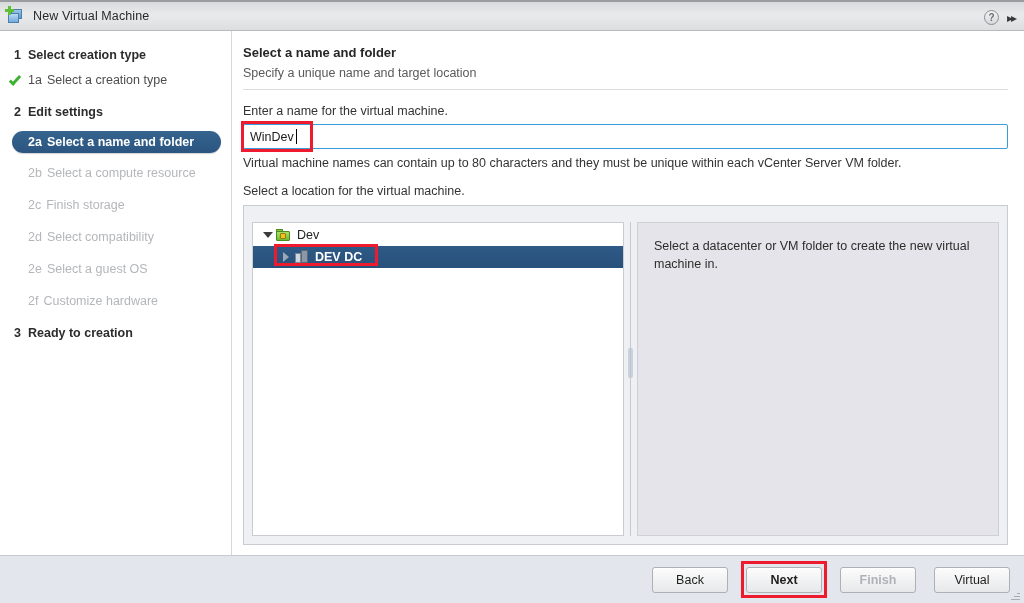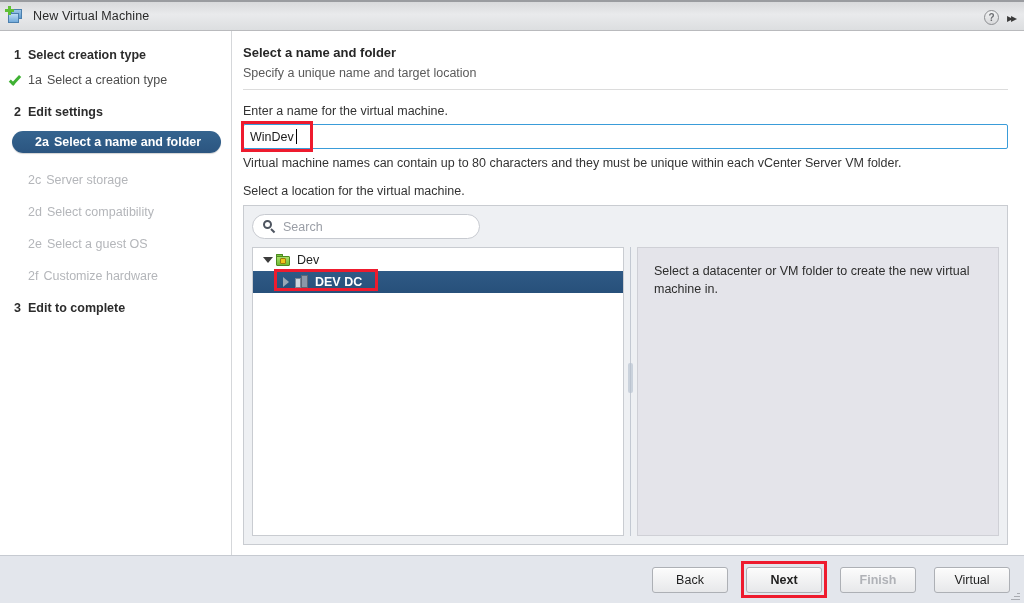--- a/index.html
+++ b/index.html
@@ -97,21 +97,21 @@
   .nav-group { font-weight: bold; color: #2c2c2c; }
   .nav-group .num { margin-right: 7px; }
   .nav-sub { color: #4d4d4d; padding-left: 28px; }
   .nav-sub.disabled { color: #b4b6ba; }
   .nav-sub .num { margin-right: 5px; }
   .nav-sub.selected {
     color: #ffffff; font-weight: bold;
     background: linear-gradient(to bottom, #35648f, #2b5580);
     border-radius: 11px;
     margin-left: 12px; margin-right: 10px;
-    padding-left: 23px;
+    padding-left: 16px;
     height: 22px;
     box-shadow: 0 1px 1px rgba(0,0,0,.18);
   }
   .check {
     position: absolute; left: 12px; top: 50%;
     transform: translateY(-55%) rotate(42deg);
     width: 6px; height: 12px;
     border-right: 3px solid #3fb133;
     border-bottom: 3px solid #3fb133;
   }
@@ -378,26 +378,30 @@
 
       <div class="nav-spacer"></div>
 
       <div class="nav-item nav-sub selected">
         <span class="num">2a</span>
         <span>Select a name and folder</span>
       </div>
 
       <div class="nav-spacer"></div>
 
+      <div class="nav-item nav-sub disabled">
+        <span class="num">2b</span>
+        <span>Select a compute resource</span>
+      </div>
 
       <div class="nav-spacer"></div>
 
       <div class="nav-item nav-sub disabled">
         <span class="num">2c</span>
-        <span>Server storage</span>
+        <span>Finish storage</span>
       </div>
 
       <div class="nav-spacer"></div>
 
       <div class="nav-item nav-sub disabled">
         <span class="num">2d</span>
         <span>Select compatibility</span>
       </div>
 
       <div class="nav-spacer"></div>
@@ -411,21 +415,21 @@
 
       <div class="nav-item nav-sub disabled">
         <span class="num">2f</span>
         <span>Customize hardware</span>
       </div>
 
       <div class="nav-spacer"></div>
 
       <div class="nav-item nav-group">
         <span class="num">3</span>
-        <span>Edit to complete</span>
+        <span>Ready to creation</span>
       </div>
 
     </div>
 
     <div class="main">
 
       <div class="pane-title">Select a name and folder</div>
       <div class="pane-sub">Specify a unique name and target location</div>
       <div class="hr"></div>
 
@@ -436,27 +440,20 @@
         <span class="caret"></span>
         <span class="anno-input"></span>
       </div>
 
       <div class="helper">Virtual machine names can contain up to 80 characters and they must be unique within each vCenter Server VM folder.</div>
 
       <div class="field-label">Select a location for the virtual machine.</div>
 
       <div class="picker">
 
-        <div class="search-box">
-          <span class="mag">
-            <span class="ring"></span>
-              <span class="stem"></span>
-          </span>
-          <span class="search-ph">Search</span>
-        </div>
 
         <div class="picker-body">
 
           <div class="tree">
 
             <div class="tree-row depth0">
               <span class="tw">
                   <span class="tri-down"></span>
                 </span>
               <span class="ic ic-folder">

